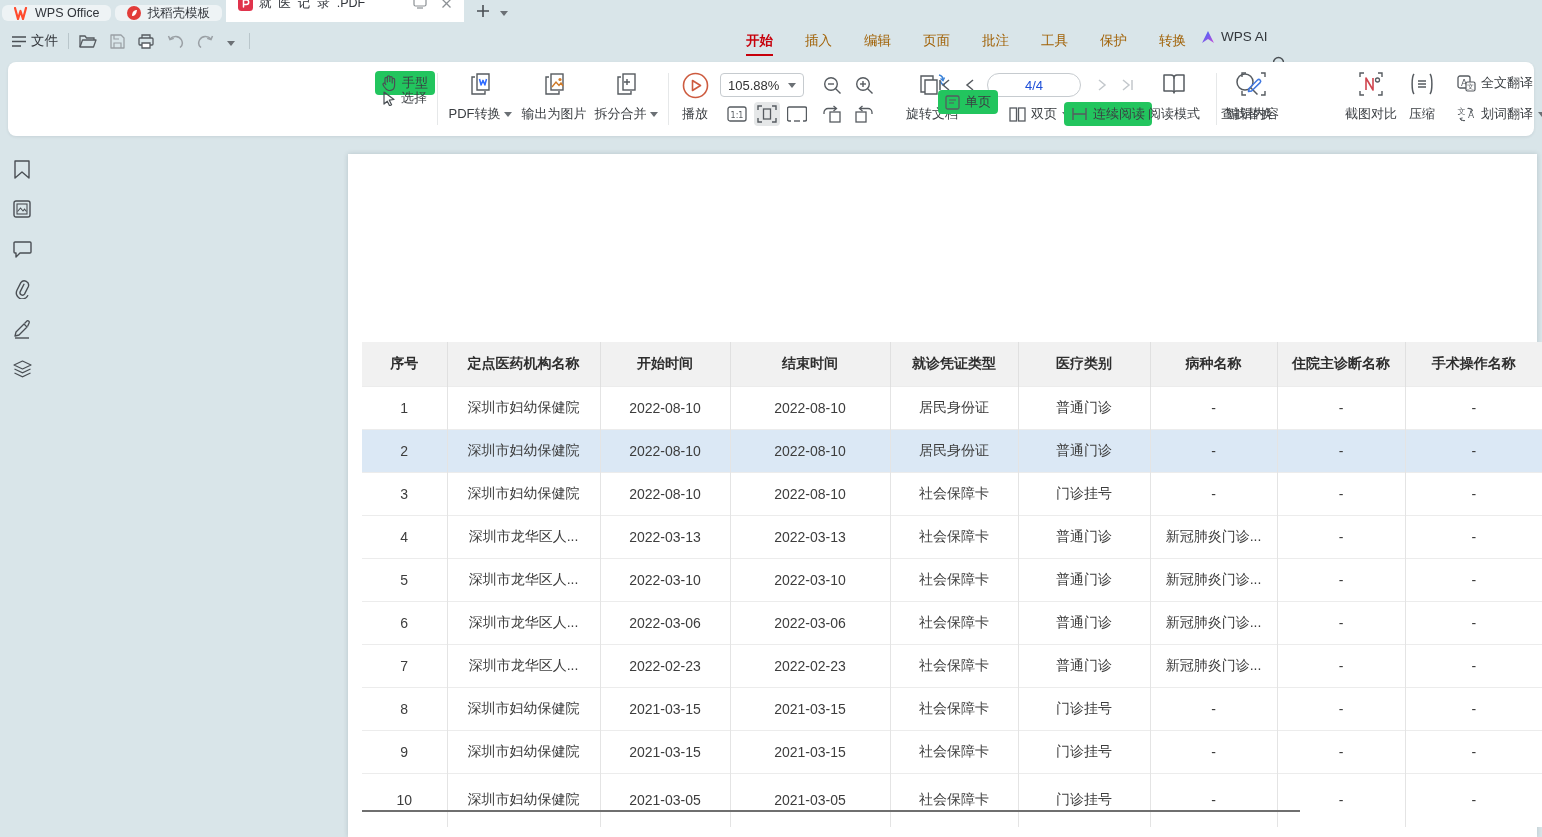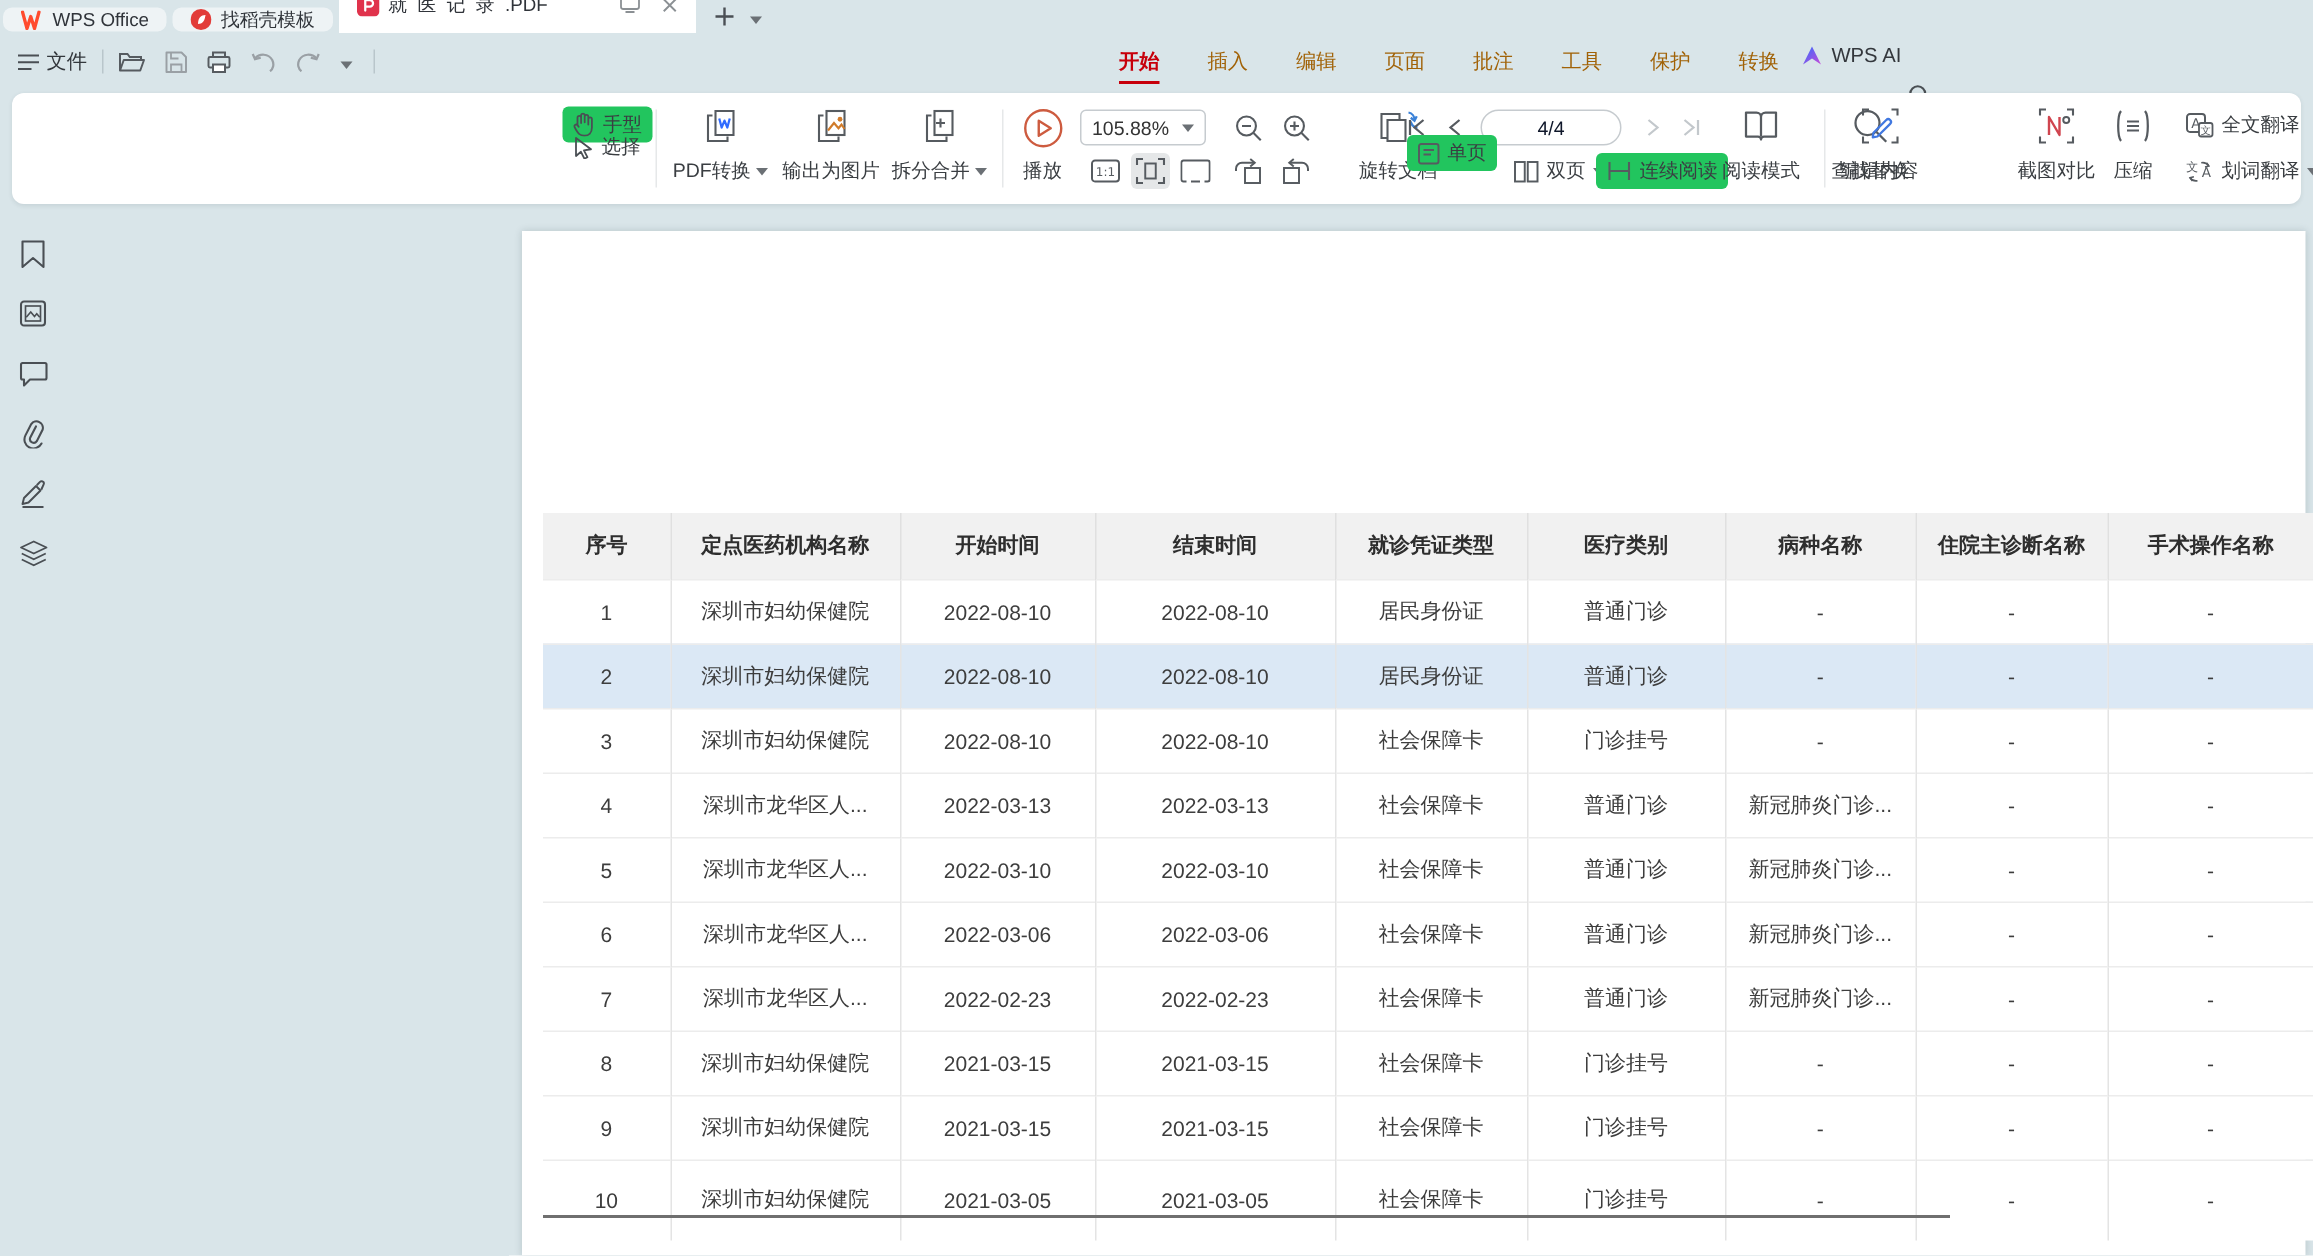--- a/index.html
+++ b/index.html
@@ -33,21 +33,21 @@
   
   .toolbar { position:absolute; left:8px; top:62px; width:1526px; height:74px; background:#fff; border-radius:8px; box-shadow:0 1px 3px rgba(40,60,70,.10); }
   .vdiv { position:absolute; top:11px; height:52px; width:1px; background:#e6e8e9; }
   .pill { position:absolute; display:flex; align-items:center; gap:5px; height:24px; padding:0 7px; border-radius:4px; font-size:13px; color:#3a3e42; cursor:default; white-space:nowrap; }
   .pill.sel { background:#22c55e; }
   .bigbtn { position:absolute; top:7px; height:60px; display:flex; flex-direction:column; align-items:center; justify-content:space-between; padding:3px 0 6px; font-size:13px; color:#3a3e42; cursor:default; }
   .bigbtn .lbl { display:flex; align-items:center; gap:3px; white-space:nowrap; }
   .sq { position:absolute; width:26px; height:24px; border-radius:4px; display:flex; align-items:center; justify-content:center; cursor:default; }
   .sq.sel { background:#e5e7e8; }
   .zoombox { position:absolute; left:712px; top:11px; width:84px; height:24px; border:1px solid #c6cbcf; border-radius:4px; display:flex; align-items:center; justify-content:space-between; padding:0 7px; font-size:13px; color:#333; cursor:default; }
-  .pagebox { position:absolute; left:979px; top:11px; width:94px; height:24px; border:1px solid #c6cbcf; border-radius:12px; text-align:center; font-size:13px; color:#0f172a; background:#fff; font-family:"Liberation Sans","DejaVu Sans",sans-serif; }
+  .pagebox { position:absolute; left:979px; top:11px; width:94px; height:24px; border:1px solid #c6cbcf; border-radius:12px; text-align:center; font-size:13px; color:#1d4ed8; background:#fff; font-family:"Liberation Sans","DejaVu Sans",sans-serif; }
   .navarrow { position:absolute; top:13px; width:22px; height:20px; display:flex; align-items:center; justify-content:center; cursor:default; }
 
   
   .side { position:absolute; left:0; top:140px; width:44px; bottom:0; display:flex; flex-direction:column; align-items:center; padding-top:18px; gap:18px; }
   .side .s-ic { width:22px; height:22px; display:flex; align-items:center; justify-content:center; cursor:pointer; }
 
   
   .pdf-page { position:absolute; left:348px; top:154px; width:1189px; height:683px; background:#fff; box-shadow:0 0 5px rgba(30,50,60,.18); }
   table.med { position:absolute; left:14px; top:188px; width:1180px; border-collapse:collapse; table-layout:fixed; font-size:14px; color:#3d3d3d; }
   table.med th { height:44px; background:#f1f1f1; font-weight:bold; color:#2e2e2e; font-size:14px; border-left:1px solid #e0e0e0; }

